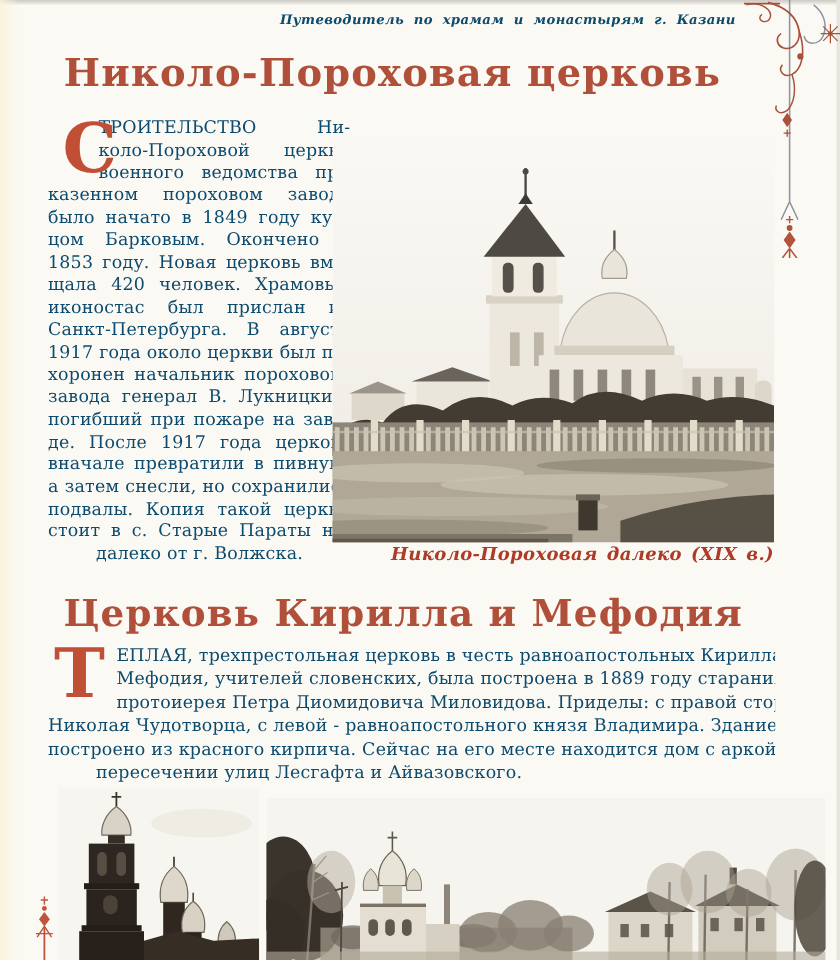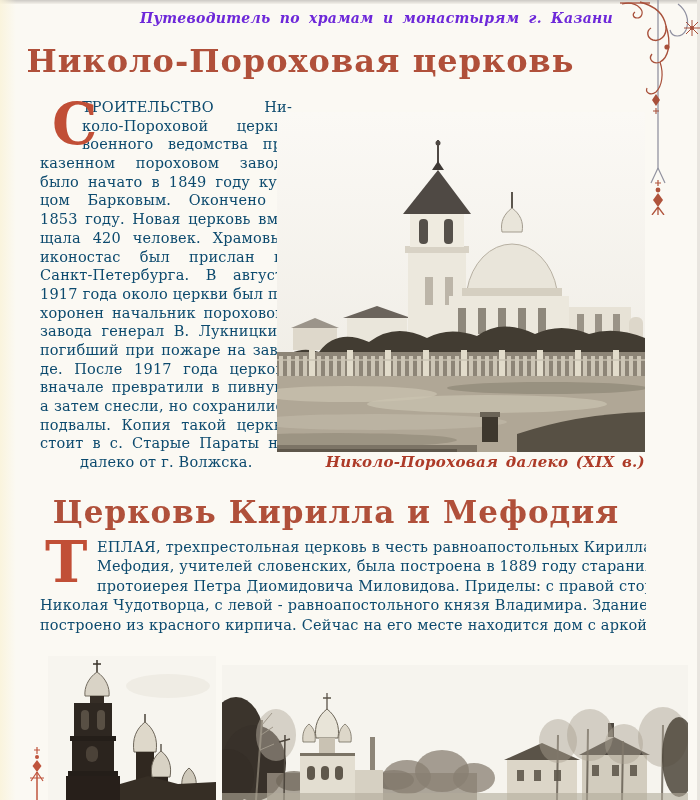--- a/index.html
+++ b/index.html
@@ -10,25 +10,25 @@
   }
   .edge-top { position:absolute; left:0; top:0; width:700px; height:4px;
     background:linear-gradient(#ccc9c4,#f4f1ea); }
   .edge-left { position:absolute; left:0; top:0; width:16px; height:800px;
     background:linear-gradient(90deg, rgba(250,243,217,.85), rgba(250,243,217,0)); }
   .edge-right { position:absolute; right:0; top:0; width:3px; height:800px;
     background:#e8e5df; }
 
   .running-title {
     position:absolute; top:10px; right:87px;
-    font-size:14px; font-weight:bold; font-style:italic;
-    color:#6d28d9; letter-spacing:.3px; word-spacing:4px; white-space:nowrap;
+    font-size:11px; font-weight:bold; font-style:italic;
+    color:#0c4a6e; letter-spacing:.3px; word-spacing:4px; white-space:nowrap;
   }
   .title1 {
-    position:absolute; top:42px; left:0; width:601px; text-align:center;
+    position:absolute; top:42px; left:0; width:601px; text-align:right;
     font-size:32px; font-weight:bold; color:#b0503a; letter-spacing:1px;
   }
   .title2 {
     position:absolute; top:494px; left:0; width:700px; text-align:center;
     transform:translateX(-14px);
     font-size:31px; font-weight:bold; color:#b0503a; letter-spacing:1px;
   }
 
   .col1 { position:absolute; left:40px; top:98px; width:252px; }
   .col2 { position:absolute; left:40px; top:538px; width:606px; }
@@ -234,20 +234,21 @@
 
   <div class="title2">Церковь Кирилла и Мефодия</div>
 
   <div class="col2">
     <div class="dropcap dc2">Т</div>
     <div class="bl ind2">ЕПЛАЯ, трехпрестольная церковь в честь равноапостольных Кирилла и</div>
     <div class="bl ind2">Мефодия, учителей словенских, была построена в 1889 году стараниями</div>
     <div class="bl ind2">протоиерея Петра Диомидовича Миловидова. Приделы: с правой стороны -</div>
     <div class="bl">Николая Чудотворца, с левой - равноапостольного князя Владимира. Здание было</div>
     <div class="bl">построено из красного кирпича. Сейчас на его месте находится дом с аркой на</div>
+    <div class="bl last">пересечении улиц Лесгафта и Айвазовского.</div>
   </div>
 
   <div class="photo" style="left:48px;top:656px">
     <svg width="168" height="144" viewBox="0 0 168 144">
       <rect width="168" height="144" fill="#f7f5ef"></rect>
       <ellipse cx="120" cy="30" rx="42" ry="12" fill="#efece4"></ellipse>
       <path d="M49,4 V16 M45,8 h8" stroke="#3a332b" stroke-width="1.5"></path>
       <path d="M49,16 C58,22 62,32 61,40 L37,40 C36,32 40,22 49,16 Z" fill="#d9d3c6" stroke="#716a5e" stroke-width="1"></path>
       <rect x="42" y="40" width="14" height="7" fill="#352d26"></rect>
       <rect x="26" y="47" width="38" height="35" fill="#2e2721"></rect>

